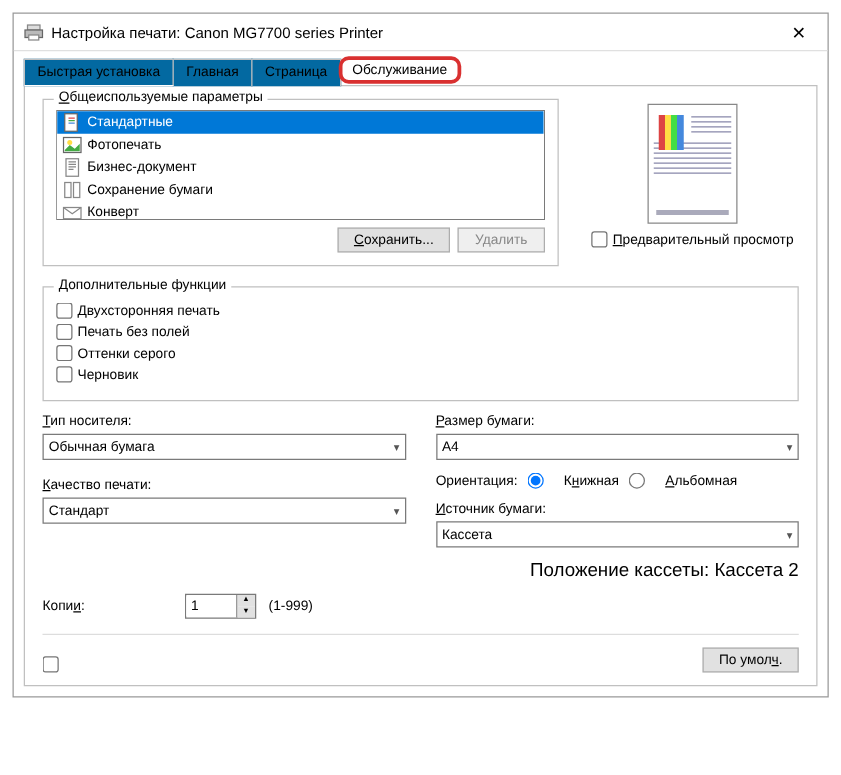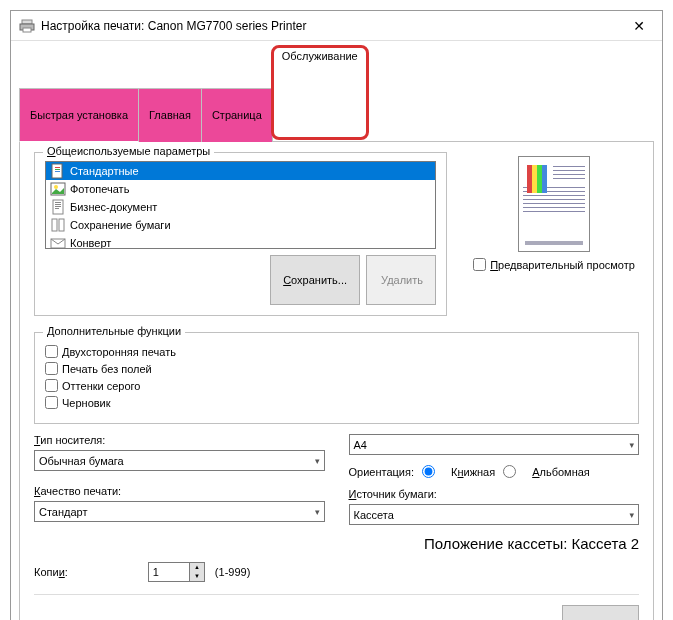--- a/index.html
+++ b/index.html
@@ -3,34 +3,34 @@
 <meta charset="utf-8">
 <style>
 * { box-sizing: border-box; font-family: "Segoe UI", Tahoma, sans-serif; font-size: 11px; }
 body { margin: 0; padding: 10px; background: #fff; }
 .window { width: 653px; border: 1px solid #999; background: #fff; position: relative; }
 .titlebar { height: 30px; display: flex; align-items: center; padding: 0 8px; border-bottom: 1px solid #e0e0e0; }
 .titlebar .printer-icon { width: 16px; height: 16px; margin-right: 6px; }
 .titlebar .title { flex: 1; font-size: 12px; }
 .close-x { width: 30px; text-align: center; font-size: 14px; font-weight: 300; cursor: pointer; }
 .tabs { display: flex; padding: 6px 8px 0 8px; position: relative; }
-.tab { padding: 20px 10px; border: 1px solid #c0c0c0; border-bottom: none; background: #ec4899; margin-right: -1px; cursor: pointer; font-size: 11px; margin-top: 41px; }
+.tab { padding: 4px 10px; border: 1px solid #c0c0c0; border-bottom: none; background: #0369a1; margin-right: -1px; cursor: pointer; font-size: 11px; }
 .tab.active { border-bottom: 1px solid #fff; position: relative; z-index: 2; }
 .tab-highlight { border: 3px solid #d93030; border-radius: 8px; padding: 2px 8px; margin-left: -1px; cursor: pointer; position: relative; top: -2px; }
 .tab-content { border: 1px solid #c0c0c0; margin: -1px 8px 8px 8px; padding: 10px 14px; background: #fff; }
 .fieldset { border: 1px solid #c0c0c0; margin: 0 0 10px 0; padding: 8px 10px 10px 10px; position: relative; }
 .fieldset-legend { position: absolute; top: -8px; left: 8px; background: #fff; padding: 0 4px; font-size: 11px; }
 .profile-row { display: flex; gap: 22px; }
 .profile-left { flex: 1; }
 .profile-list { border: 1px solid #7a7a7a; height: 88px; overflow-y: scroll; background: #fff; }
 .profile-item { display: flex; align-items: center; padding: 1px 4px; gap: 4px; cursor: pointer; }
 .profile-item.selected { background: #0078d7; color: #fff; }
 .profile-icon { width: 16px; height: 16px; display: inline-block; flex-shrink: 0; }
 .profile-btns { display: flex; justify-content: flex-end; gap: 6px; margin-top: 6px; }
-.btn { padding: 18px 12px; border: 1px solid #adadad; background: #e1e1e1; cursor: pointer; font-size: 11px; min-width: 70px; text-align: right; }
+.btn { padding: 3px 12px; border: 1px solid #adadad; background: #e1e1e1; cursor: pointer; font-size: 11px; min-width: 70px; text-align: center; }
 .btn:disabled, .btn.disabled { color: #888; background: #efefef; cursor: default; }
 .preview-col { width: 170px; display: flex; flex-direction: column; align-items: center; }
 .preview-img { width: 72px; height: 96px; border: 1px solid #888; background: #fff; margin-top: 4px; position: relative; padding: 6px 4px; }
 .preview-img .stripe { position: absolute; top: 8px; left: 8px; width: 20px; height: 28px; background: linear-gradient(90deg,#d44 0 25%,#fd4 0 50%,#4d4 0 75%,#48d 0); }
 .preview-img .line { height: 1px; background: #88a; margin: 3px 0; }
 .preview-img .footer { position:absolute; bottom:6px; left:6px; right:6px; height:4px; background:#aab; }
 .check { display: flex; align-items: center; gap: 4px; margin-top: 6px; }
 .check input { width: 13px; height: 13px; margin:0; }
 .addfunc { margin-top: 6px; }
 .addfunc .check { margin: 4px 0; }
@@ -185,20 +185,21 @@
           <span>Обычная бумага</span>
           <span class="arrow">▾</span>
         </div>
         <div class="form-label" style="margin-top:10px"><u>К</u>ачество печати:</div>
         <div class="select">
           <span>Стандарт</span>
           <span class="arrow">▾</span>
         </div>
       </div>
       <div class="form-col">
+        <div class="form-label"><u>Р</u>азмер бумаги:</div>
         <div class="select">
           <span>A4</span>
           <span class="arrow">▾</span>
         </div>
         <div class="orient-row">
           <span class="form-label">Ориентация:</span>
           <label class="radio">
               <input type="radio" name="orient" checked="" style="">
               <span>К<u>н</u>ижная</span>
             </label>

